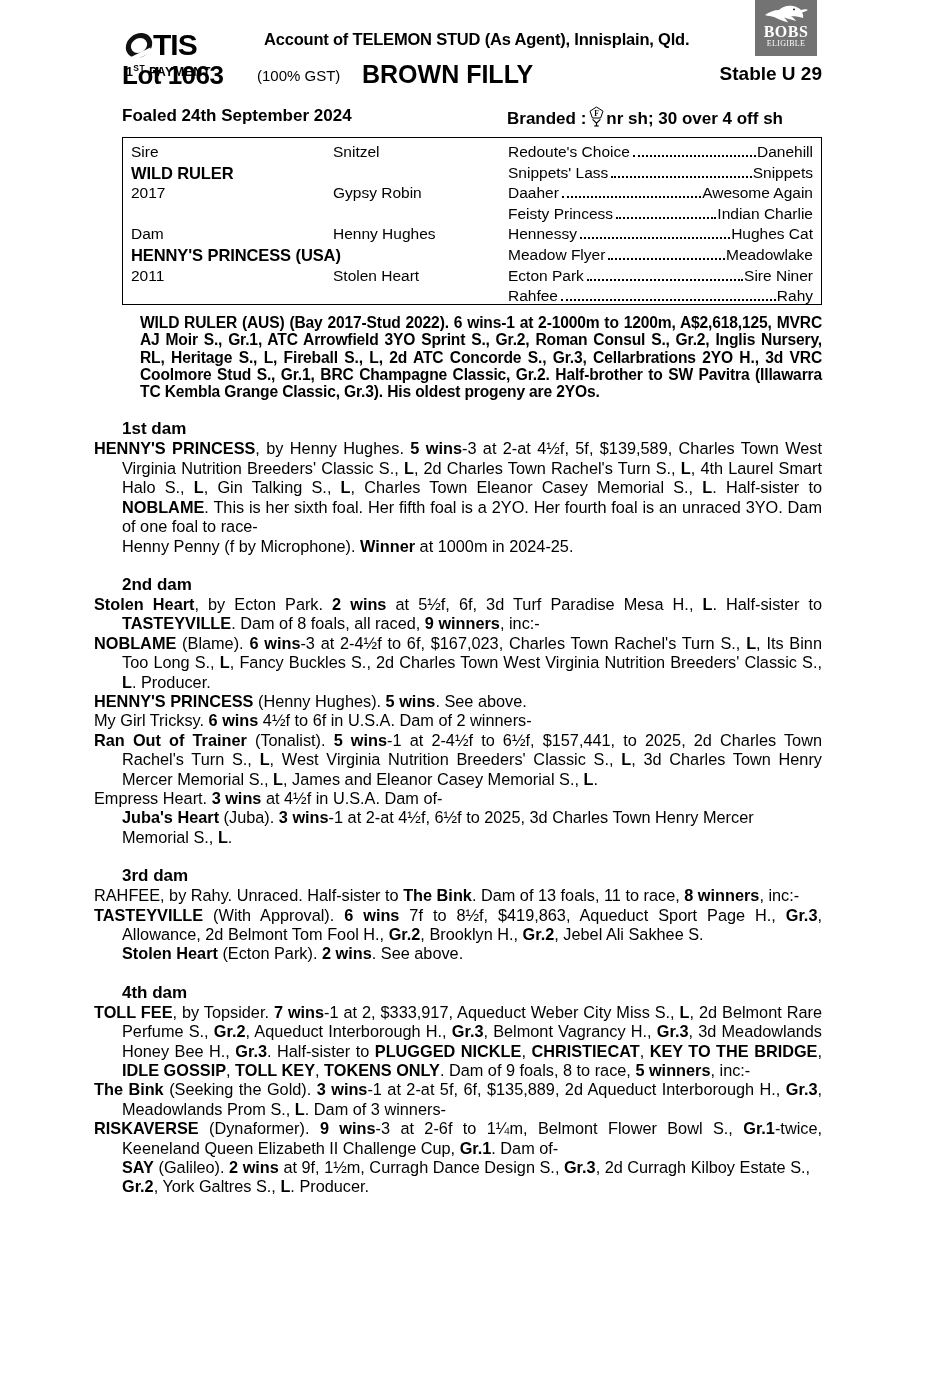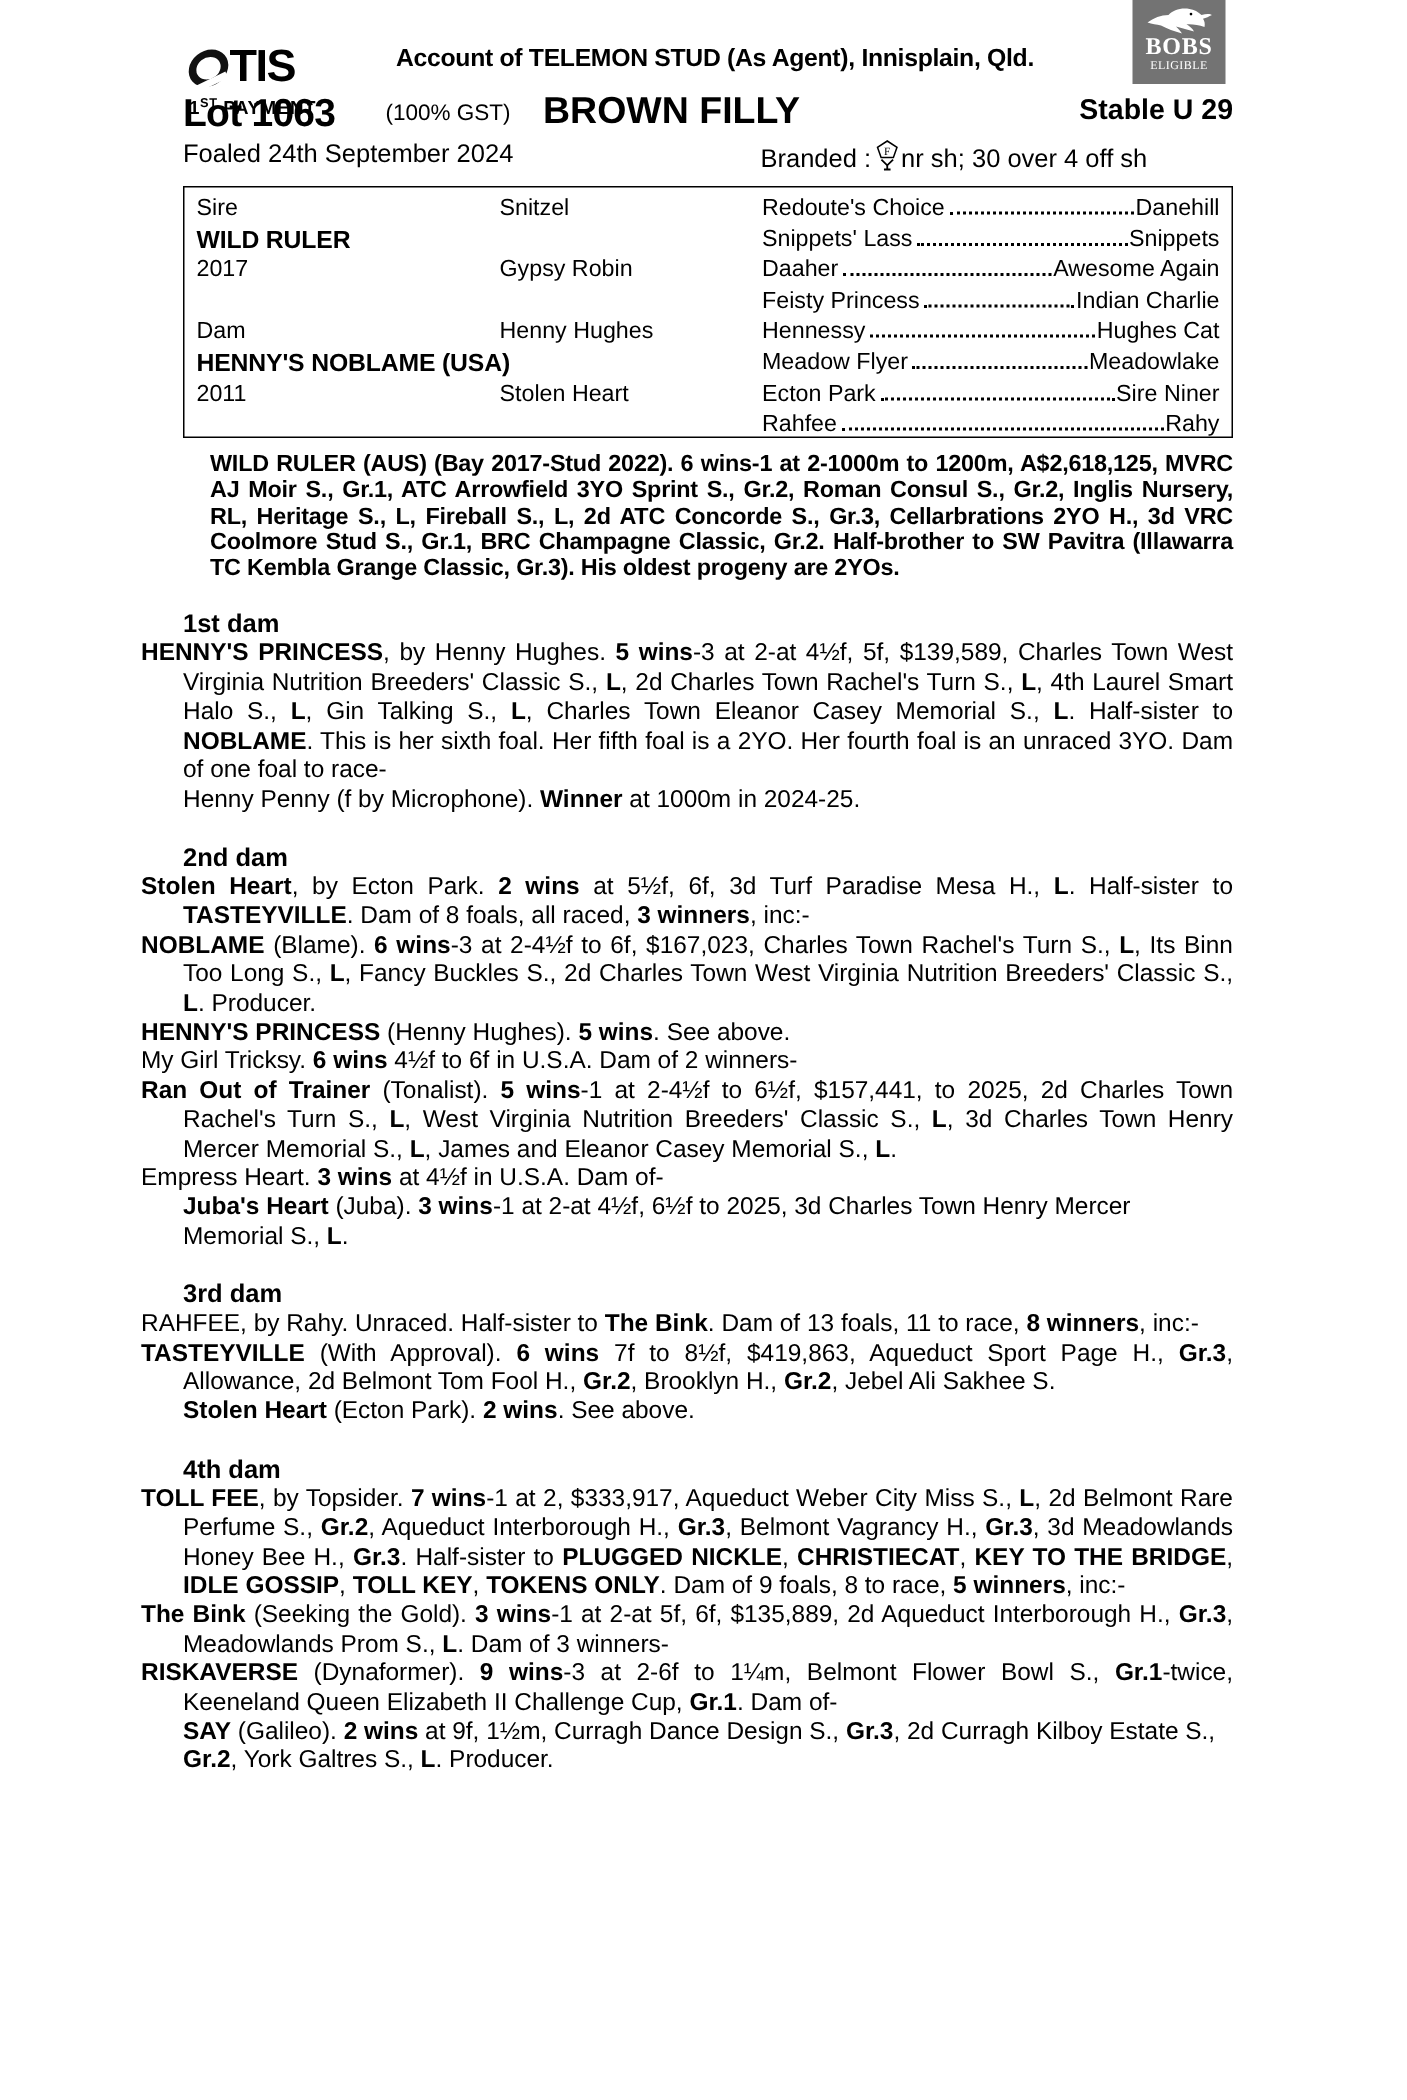--- a/index.html
+++ b/index.html
@@ -125,21 +125,22 @@
   .stable {
     position: absolute; right: 0; top: 3px;
     font-size: 19px; font-weight: bold;
   }
 
   
   .foaled-line {
     position: relative;
     height: 27px;
     font-size: 17px;
-    margin-top: 3px;
+    margin-top: 16px;
+    font-weight: bold;
   }
   .foaled { position:absolute; left:0; top:0; }
   .branded { position:absolute; left: 385px; top:0; white-space: nowrap; }
   .brandmark {
     display:inline-block;
     vertical-align: -3px;
     margin: 0 1px 0 2px;
   }
 
   
@@ -291,21 +292,21 @@
     <div class="ped-row">
       <span class="c1">Dam</span>
       <span class="c2">Henny Hughes</span>
       <span class="c3">
           <span>Hennessy</span>
           <span class="lead"></span>
           <span>Hughes Cat</span>
         </span>
     </div>
     <div class="ped-row">
-      <span class="c1 bold-name">HENNY'S NOBLAME (USA)</span>
+      <span class="c1 bold-name">HENNY'S PRINCESS (USA)</span>
       <span class="c2"></span>
       <span class="c3">
           <span>Meadow Flyer</span>
           <span class="lead"></span>
           <span>Meadowlake</span>
         </span>
     </div>
     <div class="ped-row">
       <span class="c1">2011</span>
       <span class="c2">Stolen Heart</span>
@@ -329,21 +330,21 @@
   <div class="sire-blurb">WILD RULER (AUS) (Bay 2017-Stud 2022). 6 wins-1 at 2-1000m to 1200m, A$2,618,125, MVRC AJ Moir S., Gr.1, ATC Arrowfield 3YO Sprint S., Gr.2, Roman Consul S., Gr.2, Inglis Nursery, RL, Heritage S., L, Fireball S., L, 2d ATC Concorde S., Gr.3, Cellarbrations 2YO H., 3d VRC Coolmore Stud S., Gr.1, BRC Champagne Classic, Gr.2. Half-brother to SW Pavitra (Illawarra TC Kembla Grange Classic, Gr.3). His oldest progeny are 2YOs.</div>
 
   <div class="dam-head">1st dam</div>
   <div>
       <p class="e lv0"><b>HENNY'S PRINCESS</b>, by Henny Hughes. <b>5 wins</b>-3 at 2-at 4½f, 5f, $139,589, Charles Town West Virginia Nutrition Breeders' Classic S., <b>L</b>, 2d Charles Town Rachel's Turn S., <b>L</b>, 4th Laurel Smart Halo S., <b>L</b>, Gin Talking S., <b>L</b>, Charles Town Eleanor Casey Memorial S., <b>L</b>. Half-sister to <b>NOBLAME</b>. This is her sixth foal. Her fifth foal is a 2YO. Her fourth foal is an unraced 3YO. Dam of one foal to race-</p>
       <p class="e lv0 flat">Henny Penny (f by Microphone). <b>Winner</b> at 1000m in 2024-25.</p>
     </div>
 
   <div class="dam-head">2nd dam</div>
   <div>
-      <p class="e lv0"><b>Stolen Heart</b>, by Ecton Park. <b>2 wins</b> at 5½f, 6f, 3d Turf Paradise Mesa H., <b>L</b>. Half-sister to <b>TASTEYVILLE</b>. Dam of 8 foals, all raced, <b>3 winners</b>, inc:-</p>
+      <p class="e lv0"><b>Stolen Heart</b>, by Ecton Park. <b>2 wins</b> at 5½f, 6f, 3d Turf Paradise Mesa H., <b>L</b>. Half-sister to <b>TASTEYVILLE</b>. Dam of 8 foals, all raced, <b>9 winners</b>, inc:-</p>
       <p class="e lv1"><b>NOBLAME</b> (Blame). <b>6 wins</b>-3 at 2-4½f to 6f, $167,023, Charles Town Rachel's Turn S., <b>L</b>, Its Binn Too Long S., <b>L</b>, Fancy Buckles S., 2d Charles Town West Virginia Nutrition Breeders' Classic S., <b>L</b>. Producer.</p>
       <p class="e lv1"><b>HENNY'S PRINCESS</b> (Henny Hughes). <b>5 wins</b>. See above.</p>
       <p class="e lv1">My Girl Tricksy. <b>6 wins</b> 4½f to 6f in U.S.A. Dam of 2 winners-</p>
       <p class="e lv2"><b>Ran Out of Trainer</b> (Tonalist). <b>5 wins</b>-1 at 2-4½f to 6½f, $157,441, to 2025, 2d Charles Town Rachel's Turn S., <b>L</b>, West Virginia Nutrition Breeders' Classic S., <b>L</b>, 3d Charles Town Henry Mercer Memorial S., <b>L</b>, James and Eleanor Casey Memorial S., <b>L</b>.</p>
       <p class="e lv1">Empress Heart. <b>3 wins</b> at 4½f in U.S.A. Dam of-</p>
       <p class="e lv2 flat"><b>Juba's Heart</b> (Juba). <b>3 wins</b>-1 at 2-at 4½f, 6½f to 2025, 3d Charles Town Henry Mercer Memorial S., <b>L</b>.</p>
     </div>
 
   <div class="dam-head">3rd dam</div>
   <div>

